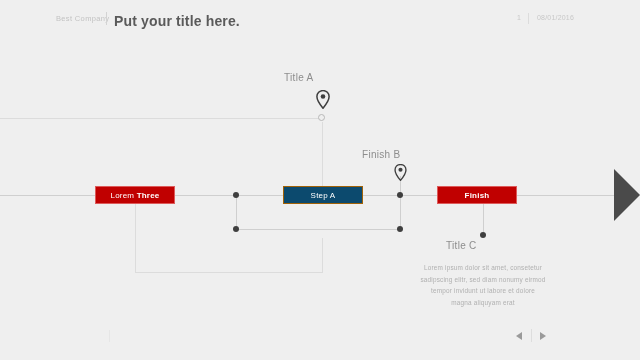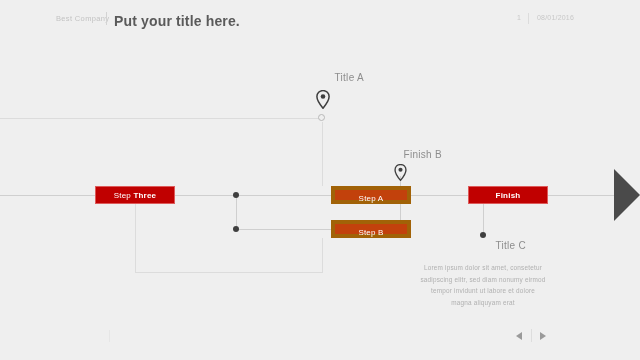--- a/index.html
+++ b/index.html
@@ -94,21 +94,21 @@
     height: 18px;
     line-height: 18px;
     text-align: center;
     font-size: 8px;
     letter-spacing: 0.2px;
     color: #ffffff;
     white-space: nowrap;
     box-sizing: border-box;
   }
   .box-red { background: #c00000; border: 1px solid #dd5a5a; }
-  .box-dark { background: #c2410c; border: 4px solid #a16207; margin-left: 48px; }
+  .box-dark { background: #0c4a6e; border: 1px solid #a16207; }
   .box b { font-weight: bold; }
 
   
   .arrowhead {
     position: absolute;
     width: 0; height: 0;
     border-top: 26px solid transparent;
     border-bottom: 26px solid transparent;
     border-left: 26px solid #4a4a4a;
   }
@@ -116,21 +116,21 @@
   
   .pin { position: absolute; }
 
   
   .title-label {
     position: absolute;
     font-size: 10px;
     color: #8d8d8d;
     letter-spacing: 0.3px;
     white-space: nowrap;
-    text-align: right;
+    text-align: left;
   }
   .body-text {
     position: absolute;
     font-size: 6.4px;
     line-height: 11.5px;
     color: #b0b0b0;
     letter-spacing: 0.2px;
     text-align: center;
     width: 180px;
   }
@@ -199,32 +199,29 @@
 
   <div class="vline" style="left:483px; top:204px; height:32px;"></div>
 
   <div class="dot" style="left:233px; top:192px;"></div>
   <div class="dot" style="left:233px; top:226px;"></div>
   <div class="dot" style="left:397px; top:192px;"></div>
   <div class="dot" style="left:397px; top:226px;"></div>
   <div class="dot" style="left:480px; top:232px;"></div>
 
   <div class="box box-red" style="left:95px; top:186px; width:80px;">
-    <span>Step </span><b>Three</b>
+    <span>Lorem </span><b>Three</b>
   </div>
 
   <div class="box box-dark" style="left:283px; top:186px; width:80px;">
     <span>Step A</span>
   </div>
 
-  <div class="box box-dark" style="left:283px; top:220px; width:80px;">
-    <span>Step B</span>
-  </div>
-
-  <div class="box box-red" style="left:468px; top:186px; width:80px;">
+
+  <div class="box box-red" style="left:437px; top:186px; width:80px;">
     <b>Finish</b>
   </div>
 
   <div class="arrowhead" style="left:614px; top:169px;"></div>
 
   <div class="title-label" style="left:284px; top:72px; width:80px;">Title A</div>
   <div class="pin" style="left:316px; top:90px;">
     <svg width="14" height="19" viewBox="0 0 14 19" xmlns="http://www.w3.org/2000/svg">
       <path d="M7 0.6 C3.5 0.6 0.9 3.2 0.9 6.6 C0.9 10.9 7 18.3 7 18.3 C7 18.3 13.1 10.9 13.1 6.6 C13.1 3.2 10.5 0.6 7 0.6 Z" fill="none" stroke="#3f3f3f" stroke-width="1.5"></path>
       <circle cx="7" cy="6.5" r="2.3" fill="#3f3f3f"></circle>

